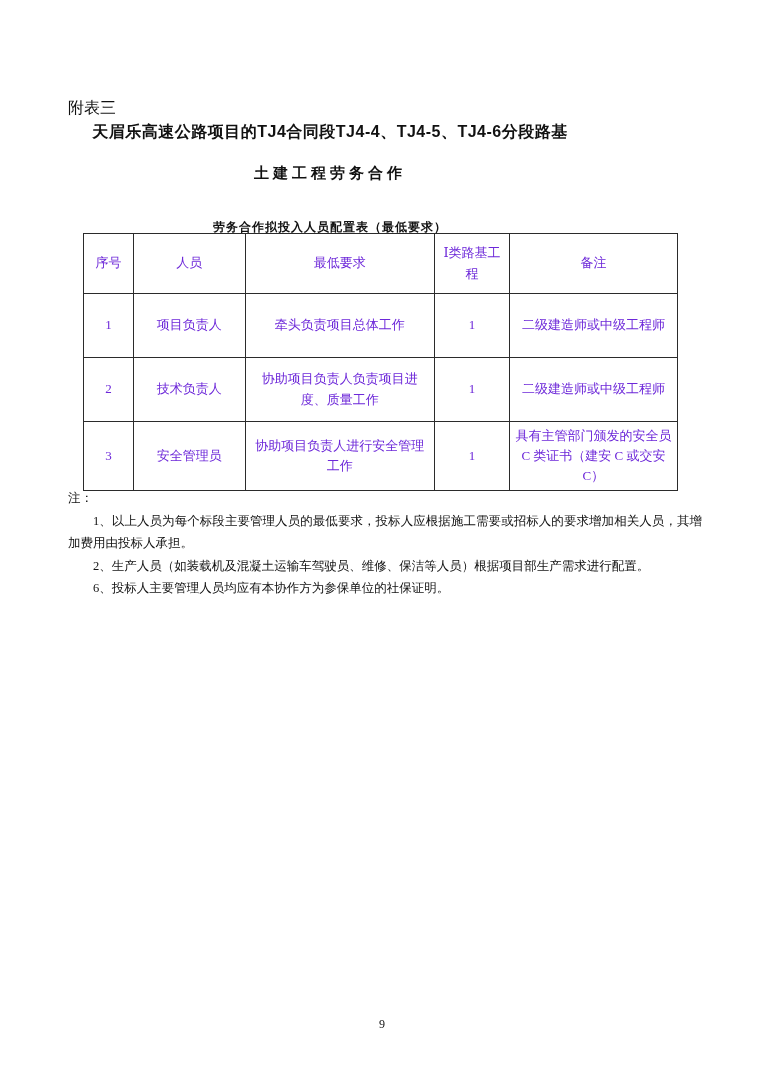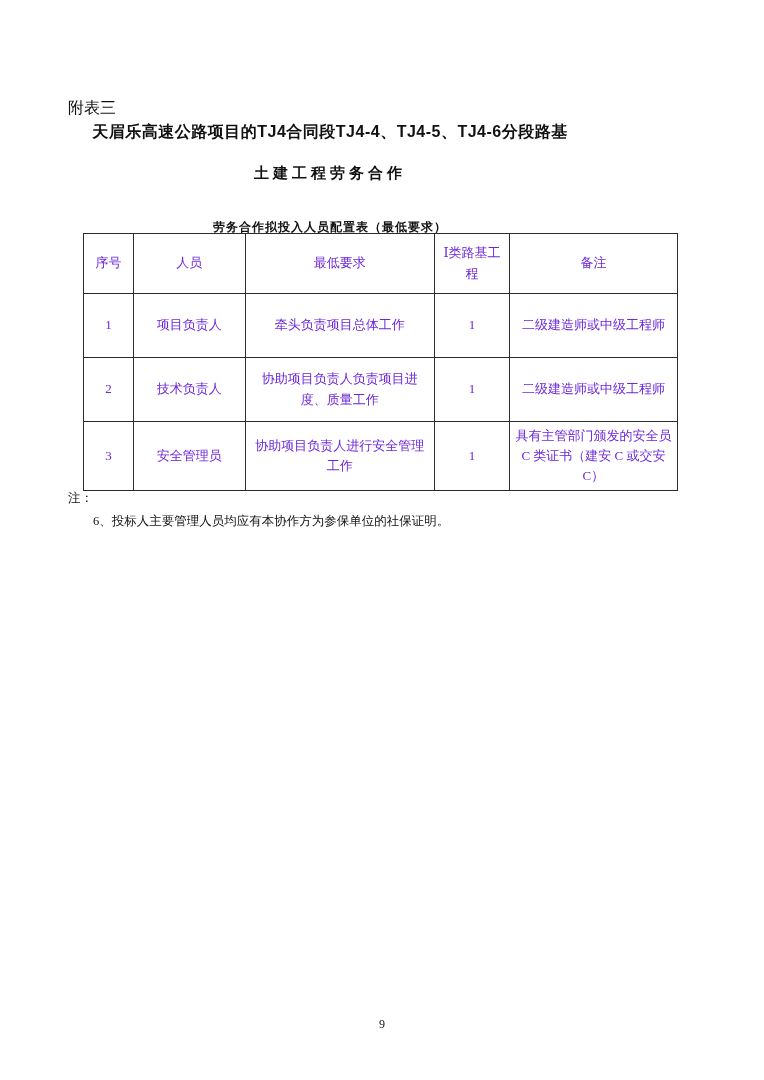--- a/index.html
+++ b/index.html
@@ -147,18 +147,20 @@
         <td>安全管理员</td>
         <td>协助项目负责人进行安全管理工作</td>
         <td>1</td>
         <td>具有主管部门颁发的安全员 C 类证书（建安 C 或交安 C）</td>
       </tr>
     </tbody>
   </table>
 
   <div class="notes">
     <p class="notes-label">注：</p>
+    <p>1、以上人员为每个标段主要管理人员的最低要求，投标人应根据施工需要或招标人的要求增加相关人员，其增加费用由投标人承担。</p>
+    <p>2、生产人员（如装载机及混凝土运输车驾驶员、维修、保洁等人员）根据项目部生产需求进行配置。</p>
     <p>6、投标人主要管理人员均应有本协作方为参保单位的社保证明。</p>
   </div>
 
   <div class="page-number">9</div>
 
 </div>
 
 </body></html>

